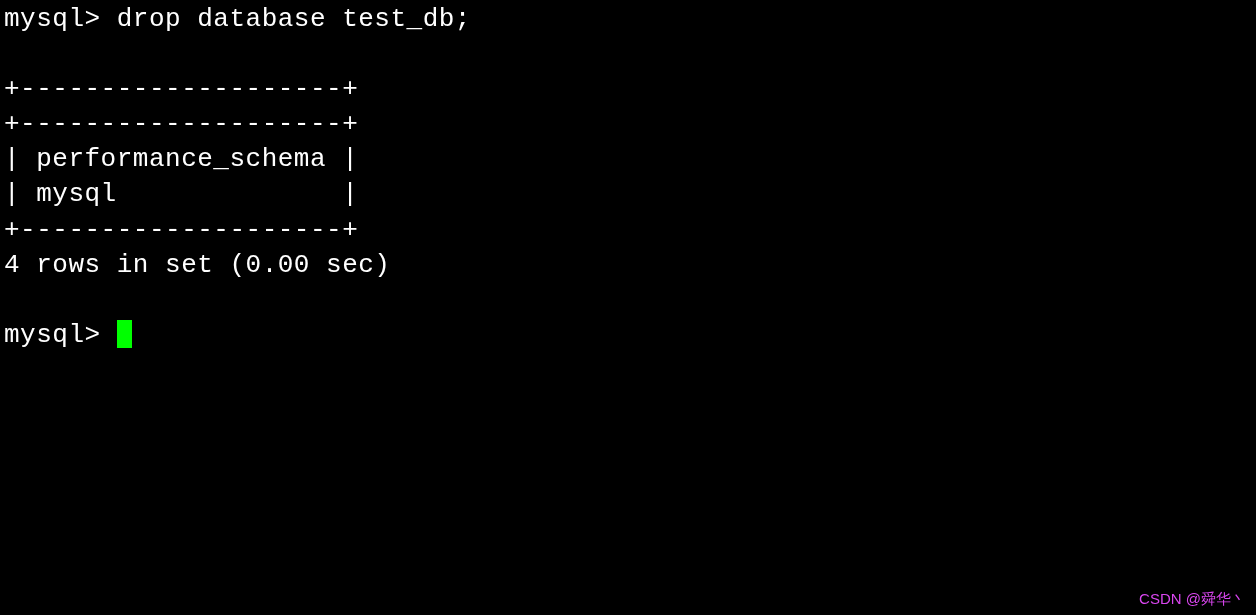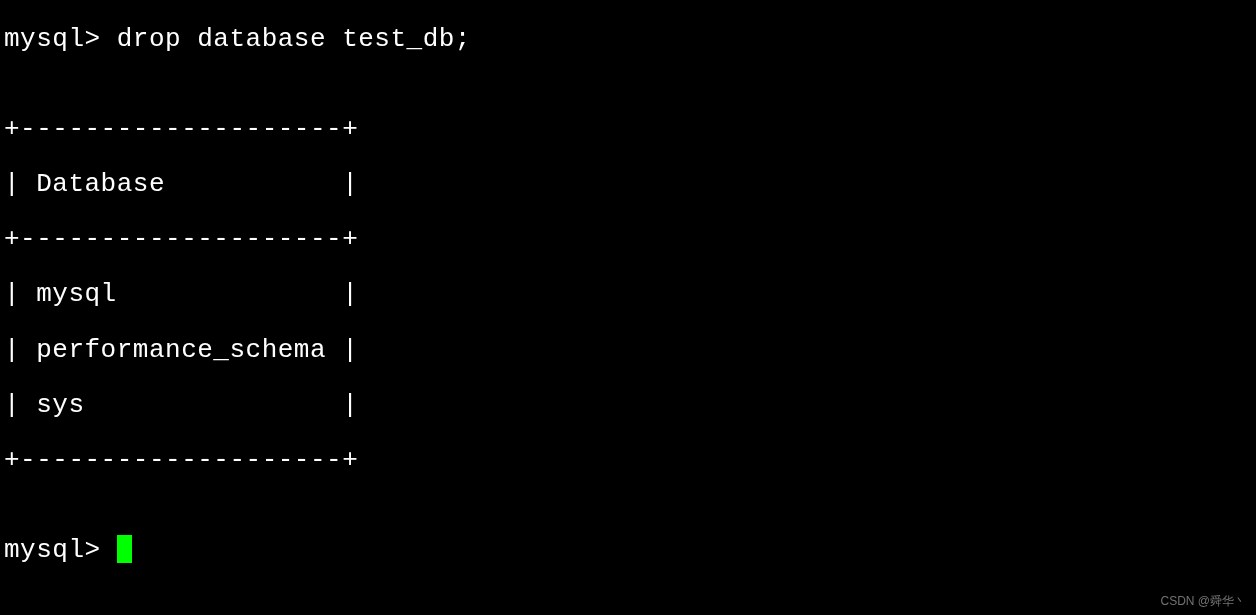--- a/index.html
+++ b/index.html
@@ -15,53 +15,51 @@
       line-height: 1.35;
       padding: 2px 4px;
       width: 1256px;
       height: 615px;
       position: relative;
       overflow: hidden;
     }
     .terminal-line {
       white-space: pre;
       letter-spacing: 0.5px;
-      margin-top: 20px;
     }
     .cursor {
       display: inline-block;
       width: 15px;
       height: 28px;
       background-color: #00ff00;
       vertical-align: text-bottom;
       margin-bottom: 2px;
     }
     .watermark {
       position: absolute;
       bottom: 6px;
       right: 10px;
-      font-size: 12px;
-      color: #737373;
+      font-size: 15px;
+      color: #d946ef;
       font-family: sans-serif;
       letter-spacing: 0;
     }
     .blank-line {
       height: 1.35em;
     }
   </style>
 </head>
 <body>
 
 <div>
   <div class="terminal-line"><span>mysql&gt; </span><span>drop database test_db;</span></div>
   <div class="blank-line"></div>
   <div class="terminal-line">+--------------------+</div>
-  <div class="terminal-line">| Database           |</div>
   <div class="terminal-line">+--------------------+</div>
+  <div class="terminal-line">| performance_schema |</div>
   <div class="terminal-line">| mysql              |</div>
-  <div class="terminal-line">| performance_schema |</div>
-  <div class="terminal-line">| sys                |</div>
   <div class="terminal-line">+--------------------+</div>
+  <div class="terminal-line">4 rows in set (0.00 sec)</div>
   <div class="blank-line"></div>
   <div class="terminal-line"><span>mysql&gt; </span><span class="cursor"></span></div>
 </div>
 
 <div class="watermark">CSDN @舜华丶</div>
 
 </body></html>

